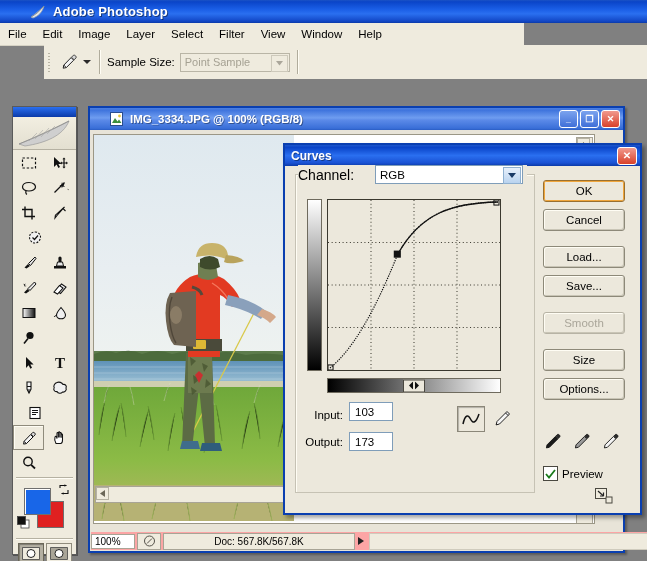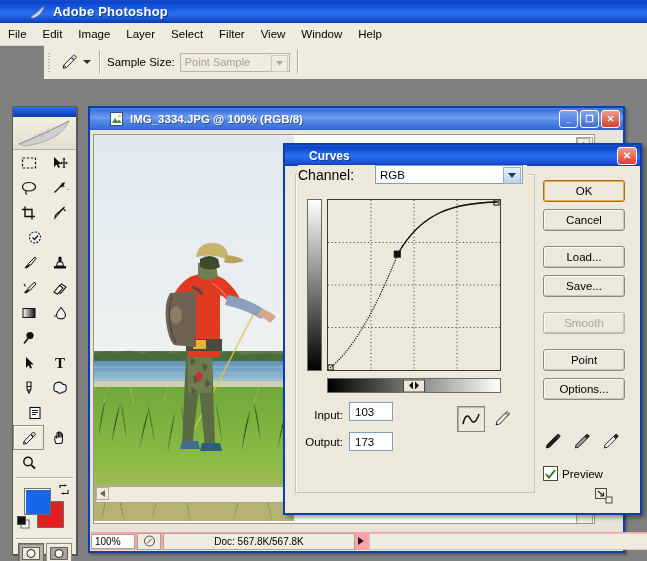--- a/index.html
+++ b/index.html
@@ -19,21 +19,21 @@
     display:flex;align-items:center;padding-left:24px;
   }
   .app-title-icon{width:18px;height:16px;margin-left:5px;position:relative;}
   .app-title-text{
     color:#fff;font-weight:bold;font-size:13px;margin-left:6px;
     text-shadow:1px 1px 0 rgba(0,0,0,.45);letter-spacing:.2px;
   }
 
   
   .menubar{
-    position:absolute;left:0;top:23px;width:647px;height:22px;
+    position:absolute;left:0;top:23px;width:524px;height:22px;
     background:#efebde;border-bottom:1px solid #d6d2c4;
     display:flex;align-items:center;
   }
   .menu-item{padding:2px 8px;color:#000;font-size:11.5px;line-height:14px;cursor:default;}
 
   
   .optionsbar{
     position:absolute;left:0;top:45px;width:647px;height:34px;
     background:#efebde;
     border-bottom:1px solid #a8a496;
@@ -166,21 +166,21 @@
   .curves{
     position:absolute;left:283px;top:143px;width:355px;height:368px;
     border:2px solid #0a3fb0;background:#ece8dc;
     box-shadow:3px 3px 4px rgba(0,0,0,.35);
   }
   .cv-titlebar{
     height:21px;
     background:linear-gradient(to bottom,#1c56cc 0%,#0a44c8 12%,#2a6ff0 50%,#1a52d4 85%,#0b3aa8 100%);
     display:flex;align-items:center;
   }
-  .cv-title{color:#fff;font-weight:bold;font-size:12px;margin-left:24px;text-shadow:1px 1px 0 rgba(0,0,0,.4);}
+  .cv-title{color:#fff;font-weight:bold;font-size:12px;margin-left:6px;text-shadow:1px 1px 0 rgba(0,0,0,.4);}
   .cv-close{
     margin-left:auto;margin-right:3px;width:18px;height:16px;border:1px solid #fff;border-radius:3px;
     background:linear-gradient(to bottom,#f19a8e,#d8412a);
     display:flex;align-items:center;justify-content:center;color:#fff;font-size:10px;font-weight:bold;
   }
   .cv-body{position:relative;width:351px;height:345px;background:#ece8dc;}
   .group{
     position:absolute;left:10px;top:8px;width:238px;height:317px;
     border:1px solid #c6c2b4;border-top-color:#c6c2b4;
     box-shadow:inset 1px 1px 0 #fffdf4;
@@ -740,21 +740,21 @@
 
       <div class="btncol">
         <div class="dlg-btn default">OK</div>
         <div class="dlg-btn">Cancel</div>
         <div class="gap"></div>
         <div class="dlg-btn">Load...</div>
         <div class="dlg-btn">Save...</div>
         <div class="gap"></div>
         <div class="dlg-btn disabled">Smooth</div>
         <div class="gap"></div>
-        <div class="dlg-btn">Point</div>
+        <div class="dlg-btn">Size</div>
         <div class="dlg-btn">Options...</div>
       </div>
 
       <div class="droppers">
         <div>
           <svg width="20" height="20" viewBox="0 0 20 20">
               <path d="M14.5 2.4 a2 2 0 0 1 2.4 2.4 l-1.7 1.7 -2.4-2.4 z" fill="#2a2a2a" stroke="#111" stroke-width=".8"></path>
               <path d="M12.4 4.5 l2.4 2.4 -8.4 8.4 -3 .6 .6-3 z" fill="#1a1a1a" stroke="#111" stroke-width=".9"></path>
             </svg>
         </div>

